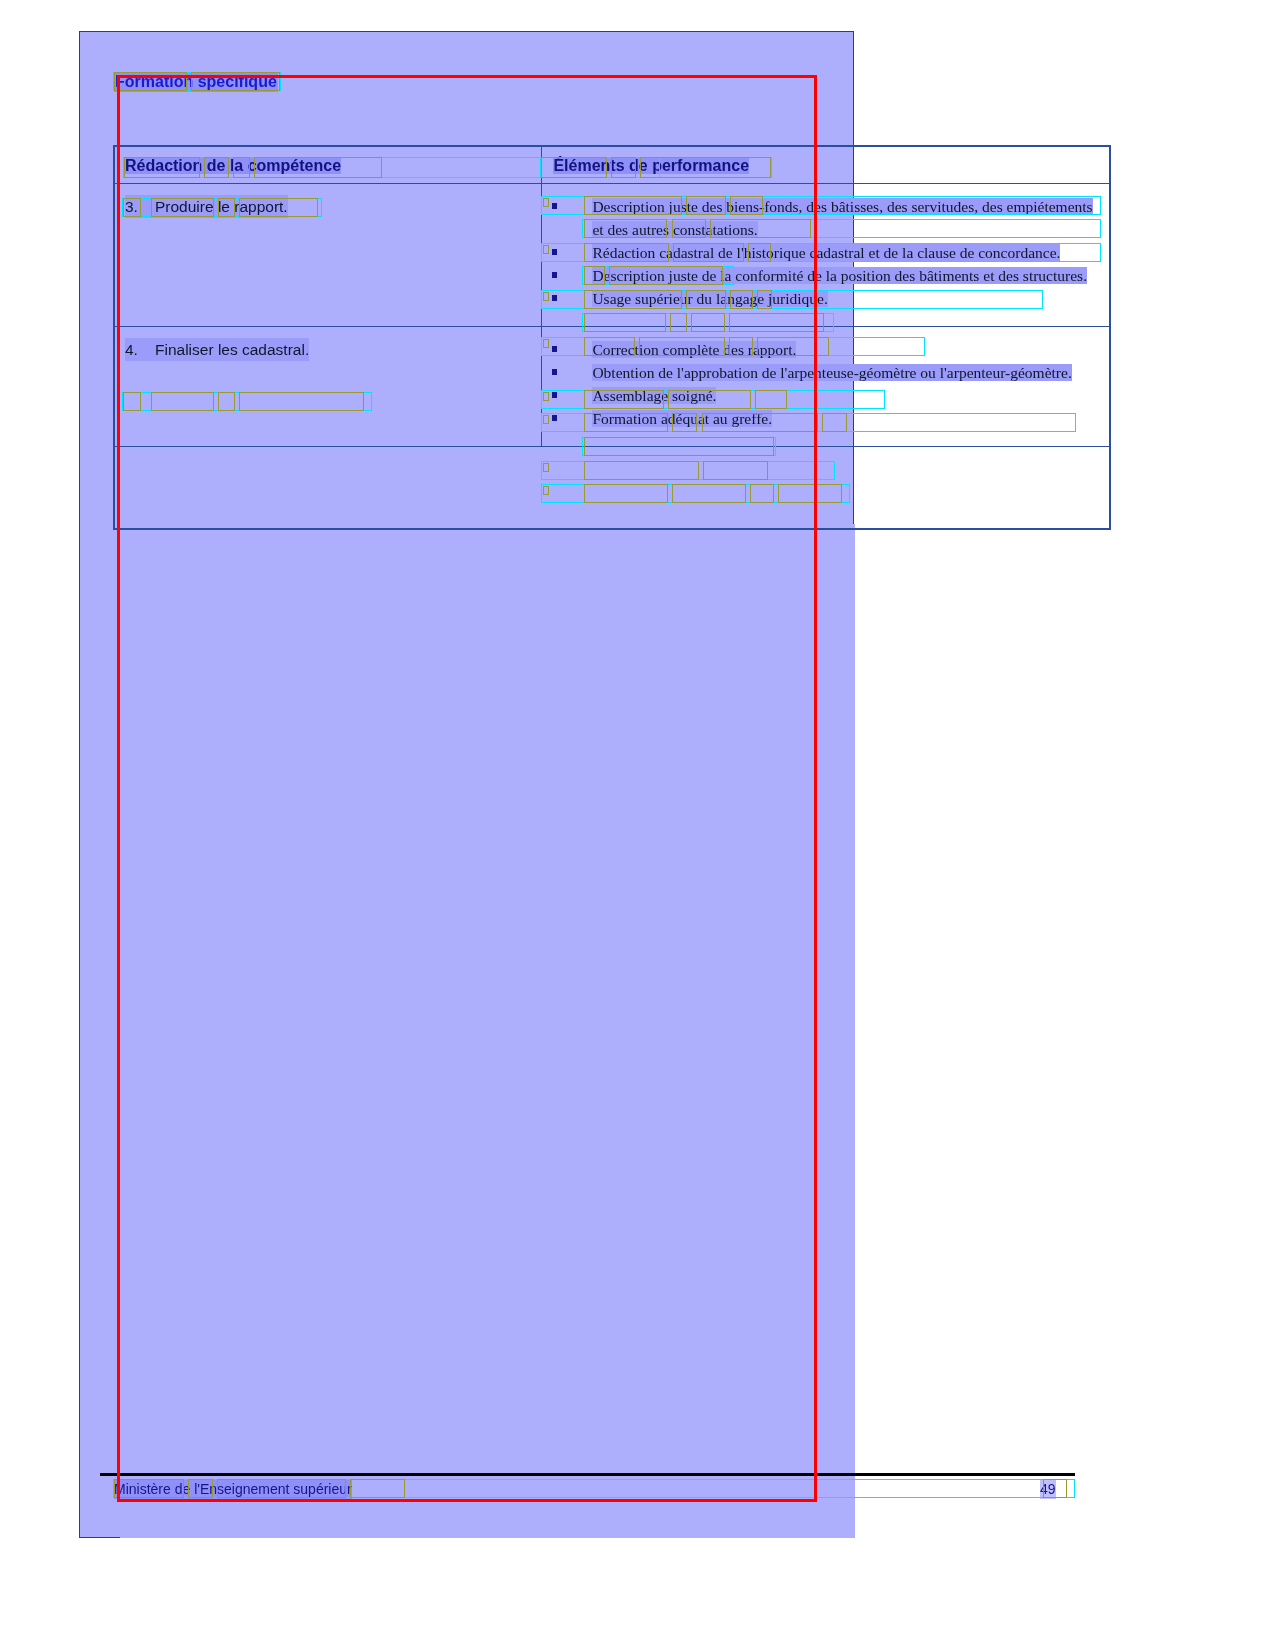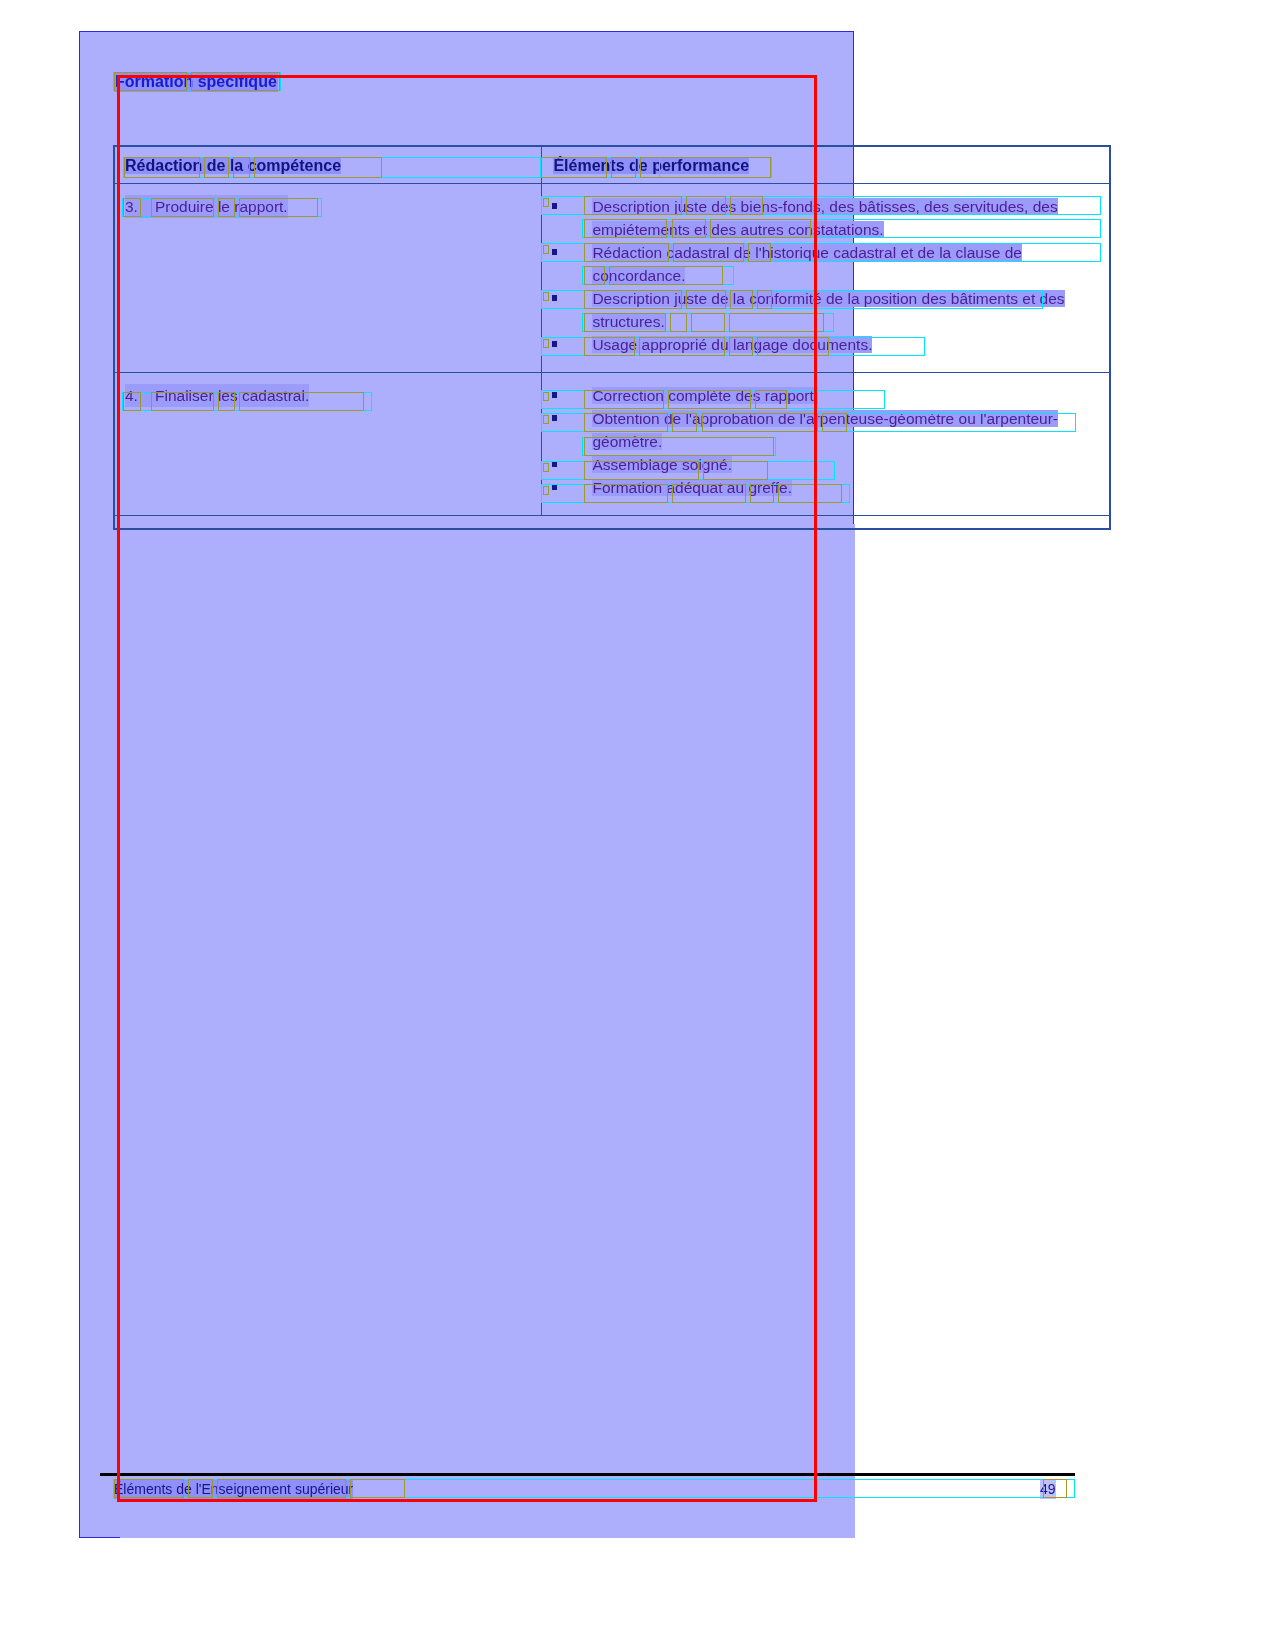--- a/index.html
+++ b/index.html
@@ -108,21 +108,21 @@
     font-weight: bold;
     color: #121280;
     padding: 10px 10px 8px 11px;
     line-height: 19px;
   }
   .hl-strong { background: #8f90f8; }
 
   .cell-inner {
     padding: 11px 8px 16px 11px;
     font-size: 15.5px;
-    color: #4c1d95;
+    color: #0f172a;
     line-height: 23px;
   }
   .cell-inner.right { padding-left: 0; }
 
   .elem-line {
     display: inline-block;
     background: #9b9cfa;
     white-space: nowrap;
   }
   .elem-num { display: inline-block; width: 30px; }
@@ -142,20 +142,21 @@
     left: 10px;
     top: 8px;
     width: 5px;
     height: 6px;
     background: #15158c;
   }
   ul.crit li .txt {
     background: #9b9cfa;
     display: inline;
     box-decoration-break: clone;
+    font-family: Liberation Serif, serif;
     -webkit-box-decoration-break: clone;
   }
 
   
   .footer-rule {
     position: absolute;
     left: 100px;
     top: 1473px;
     width: 975px;
     height: 3px;
@@ -236,21 +237,21 @@
               <span class="elem-num">3.</span><span>Produire le rapport.</span>
             </span>
           </div>
         </td>
         <td>
           <div class="cell-inner right">
             <ul class="crit">
               <li><span class="bullet"></span><span class="txt">Description juste des biens-fonds, des bâtisses, des servitudes, des empiétements et des autres constatations.</span></li>
               <li><span class="bullet"></span><span class="txt">Rédaction cadastral de l'historique cadastral et de la clause de concordance.</span></li>
               <li><span class="bullet"></span><span class="txt">Description juste de la conformité de la position des bâtiments et des structures.</span></li>
-              <li><span class="bullet"></span><span class="txt">Usage approprié du langage documents.</span></li>
+              <li><span class="bullet"></span><span class="txt">Usage supérieur du langage juridique.</span></li>
             </ul>
           </div>
         </td>
       </tr>
       <tr>
         <td>
           <div class="cell-inner">
             <span class="elem-line">
               <span class="elem-num">4.</span><span>Finaliser les cadastral.</span>
             </span>
@@ -264,21 +265,21 @@
               <li><span class="bullet"></span><span class="txt">Assemblage soigné.</span></li>
               <li><span class="bullet"></span><span class="txt">Formation adéquat au greffe.</span></li>
             </ul>
           </div>
         </td>
       </tr>
     </tbody>
   </table>
 
   <div class="footer-rule"></div>
-  <div class="footer-text">Éléments de l'Enseignement supérieur</div>
+  <div class="footer-text">Ministère de l'Enseignement supérieur</div>
   <div class="footer-page">49</div>
 </div>
 
 <div class="blue-table-box"></div>
 <div class="red-box"></div>
 
 <div class="ocr-layer">
 
   <div class="ln" style="left:113px;top:72px;width:168px;height:19px;"></div>
   <div class="wd" style="left:114px;top:72px;width:73px;height:19px;"></div>

